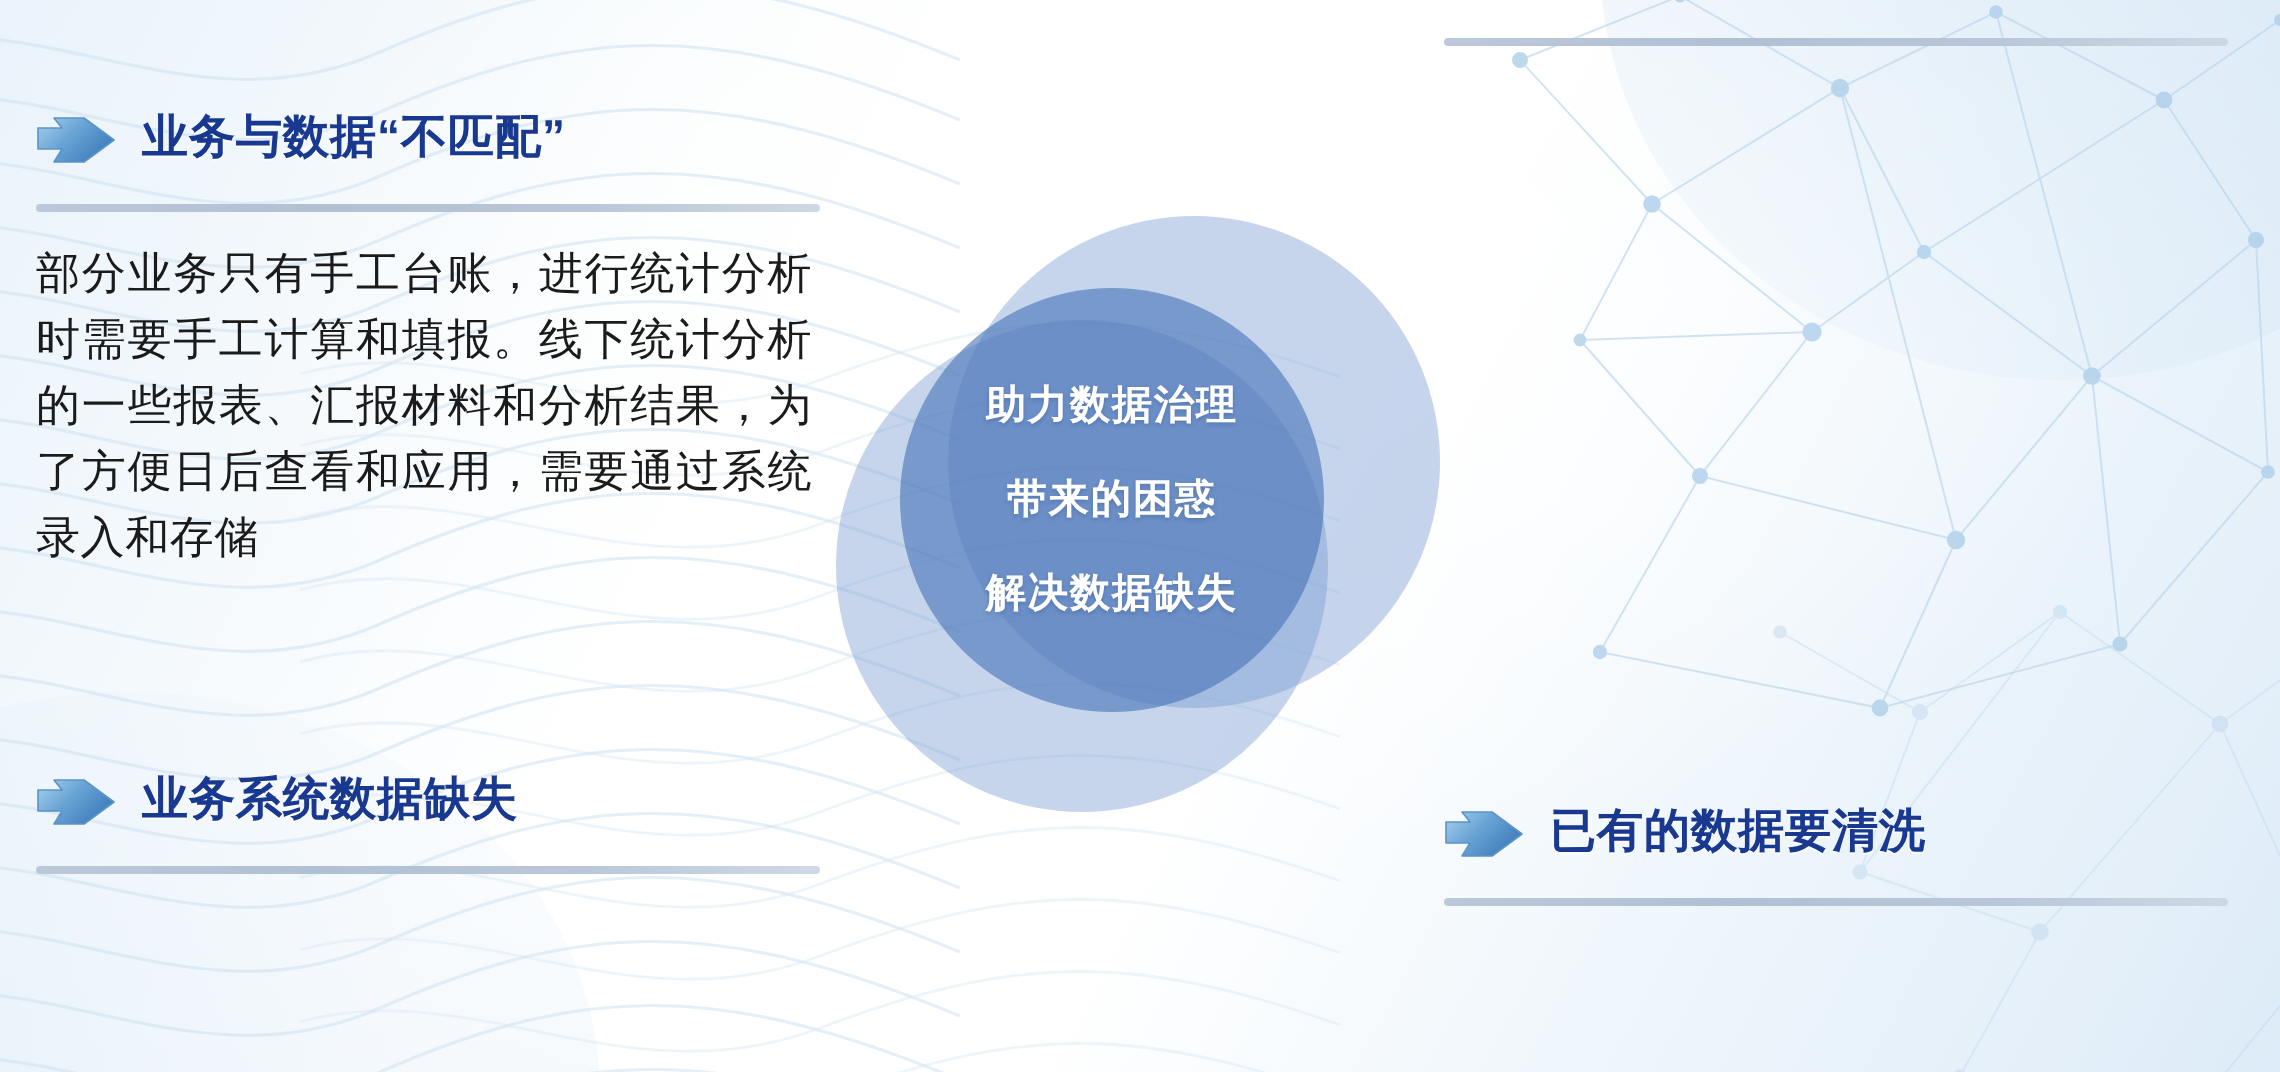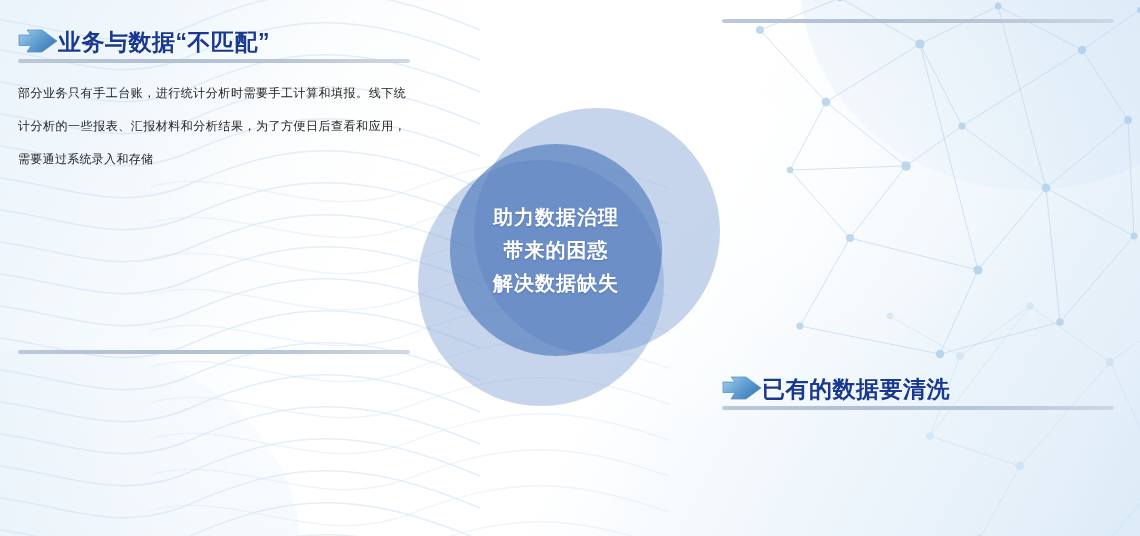--- a/index.html
+++ b/index.html
@@ -77,22 +77,24 @@
 
   
   .panel { position:absolute; }
   .panel-tl { left:18px;  top:14px;  width:400px; }
   .panel-tr { left:722px; top:14px;  width:400px; }
   .panel-bl { left:18px;  top:345px; width:400px; }
   .panel-br { left:722px; top:361px; width:400px; }
 
   .panel-head {
     display:flex;
-    align-items:flex-end;
+    align-items:flex-start;
+    gap:13px;
     height:40px;
+    margin-top:43px;
   }
   .arrow-icon {
     flex:0 0 auto;
     width:40px; height:26px;
     display:block;
   }
   .panel-title {
     font-size:23px;
     font-weight:bold;
     color:#19388f;
@@ -105,21 +107,21 @@
     margin-top:5px;
     height:4px;
     width:392px;
     border-radius:2px;
     background: linear-gradient(90deg,
        #b9c6d8 0%, #aebdd1 35%, #b6c4d6 70%, #cdd7e4 100%);
     opacity:.95;
   }
   .panel-body {
     margin-top:14px;
-    font-size:12px;
+    font-size:22px;
     line-height:33px;
     color:#1b1b1b;
     letter-spacing:.3px;
     width:388px;
     text-align:justify;
     text-justify:inter-ideograph;
   }
   .panel-tr .panel-body, .panel-br .panel-body { width:392px; }
 
   
@@ -145,21 +147,21 @@
     background: rgba(72,116,182,0.62);
   }
   .center-text {
     position:absolute;
     left:46px; top:36px;
     width:212px; height:212px;
     display:flex;
     flex-direction:column;
     align-items:center;
     justify-content:center;
-    gap:8px;
+    gap:22px;
     color:#ffffff;
     font-size:20px;
     font-weight:bold;
     letter-spacing:1px;
     line-height:1.25;
     text-shadow:0 1px 2px rgba(30,60,110,.28);
     white-space:nowrap;
   }
 </style>
 </head>
@@ -284,20 +286,26 @@
     </div>
     <div class="panel-rule"></div>
     <div class="panel-body">部分业务只有手工台账，进行统计分析时需要手工计算和填报。线下统计分析的一些报表、汇报材料和分析结果，为了方便日后查看和应用，需要通过系统录入和存储</div>
   </div>
 
   <div class="panel panel-tr">
     <div class="panel-rule"></div>
   </div>
 
   <div class="panel panel-bl">
+    <div class="panel-head">
+      <svg class="arrow-icon" viewBox="0 0 40 26">
+        <path d="M1 7 L13 7 L9 2 L24 2 L39 13 L24 24 L9 24 L13 17.5 L1 17.5 Z" fill="url(#ag1)" stroke="#5b93c8" stroke-width="0.8" stroke-linejoin="round"></path>
+      </svg>
+      <div class="panel-title">业务系统数据缺失</div>
+    </div>
     <div class="panel-rule"></div>
   </div>
 
   <div class="panel panel-br">
     <div class="panel-head">
       <svg class="arrow-icon" viewBox="0 0 40 26">
         <path d="M1 7 L13 7 L9 2 L24 2 L39 13 L24 24 L9 24 L13 17.5 L1 17.5 Z" fill="url(#ag1)" stroke="#5b93c8" stroke-width="0.8" stroke-linejoin="round"></path>
       </svg>
       <div class="panel-title">已有的数据要清洗</div>
     </div>

